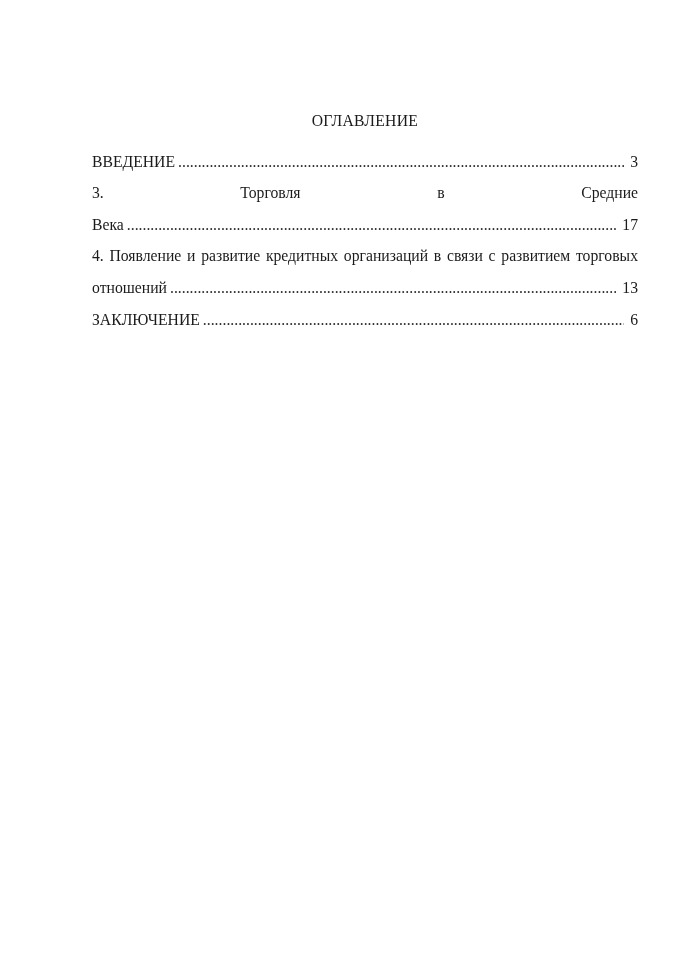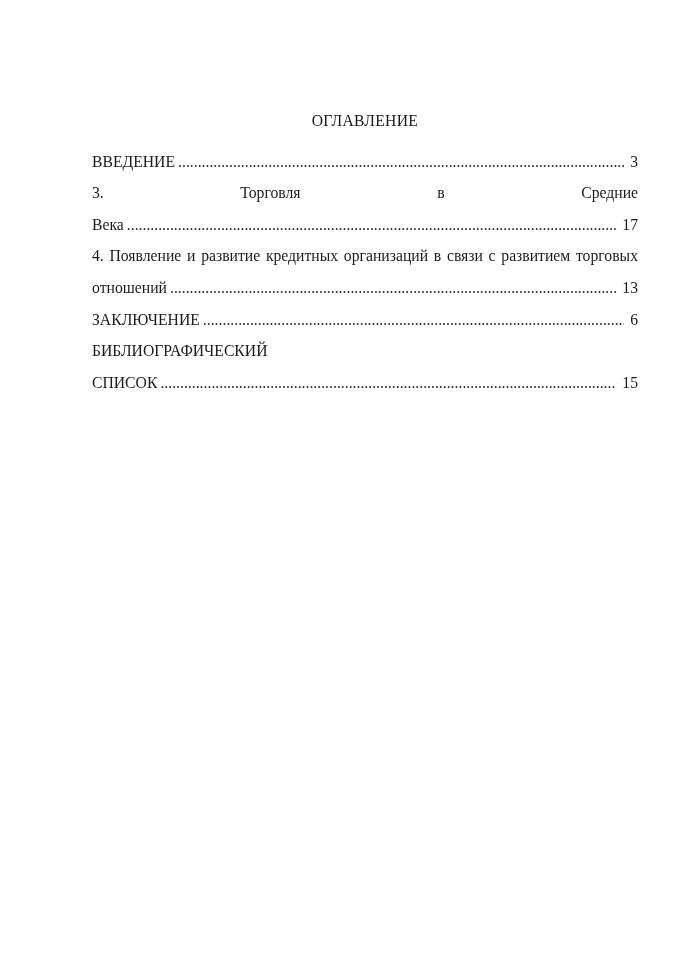--- a/index.html
+++ b/index.html
@@ -56,15 +56,14 @@
 
 <div class="doc-page">
   <div class="doc-title">ОГЛАВЛЕНИЕ</div>
 
   <div class="toc">
 
   <div class="toc-entry"><span class="toc-label">ВВЕДЕНИЕ</span><span class="toc-dots"></span><span class="toc-page-num">3</span></div>
       <div class="toc-entry"><span class="toc-label">3. Торговля в Средние Века</span><span class="toc-dots"></span><span class="toc-page-num">17</span></div>
       <div class="toc-entry"><span class="toc-label">4. Появление и развитие кредитных организаций в связи с развитием торговых отношений</span><span class="toc-dots"></span><span class="toc-page-num">13</span></div>
       <div class="toc-entry"><span class="toc-label">ЗАКЛЮЧЕНИЕ</span><span class="toc-dots"></span><span class="toc-page-num">6</span></div>
-      <div class="toc-entry"><span class="toc-label">БИБЛИОГРАФИЧЕСКИЙ СПИСОК</span><span class="toc-dots"></span><span class="toc-page-num">15</span></div>
     </div>
 </div>
 
 </body></html>

